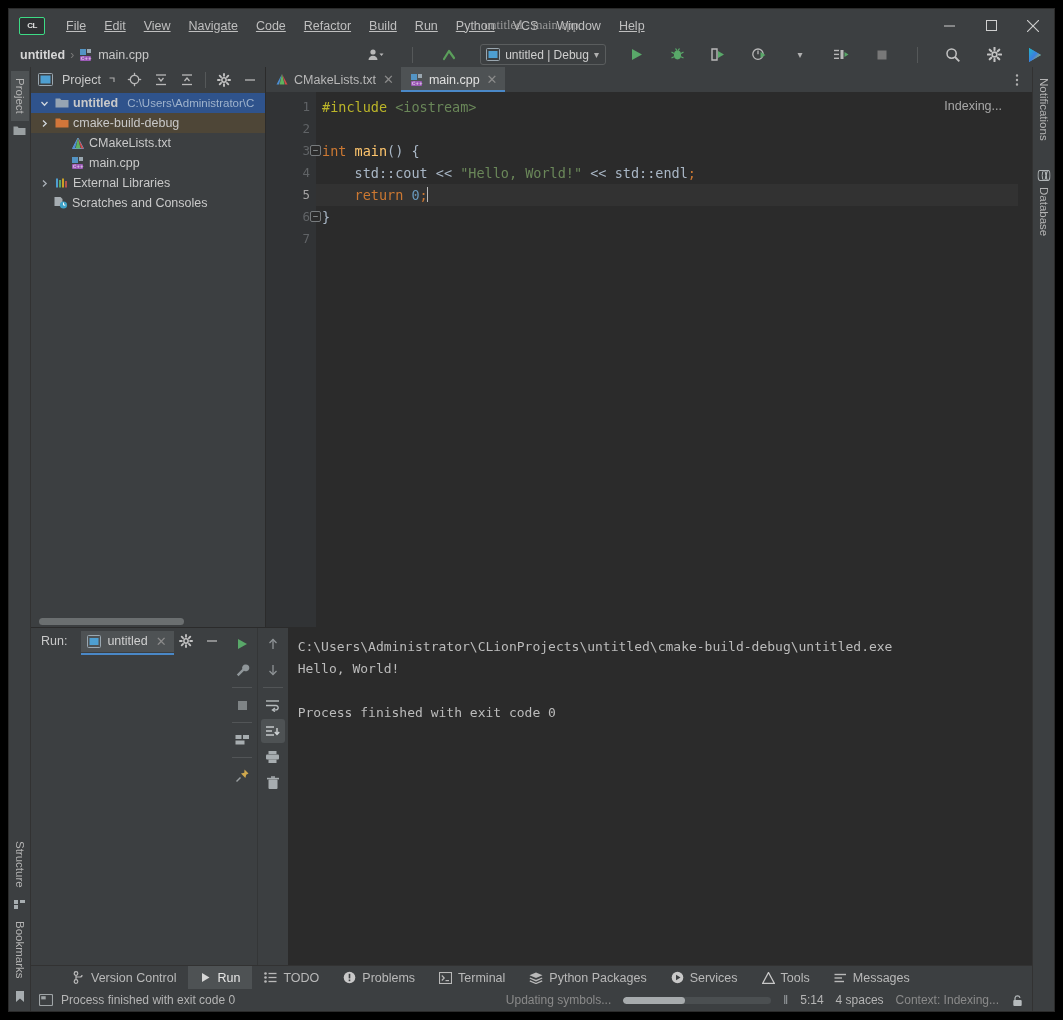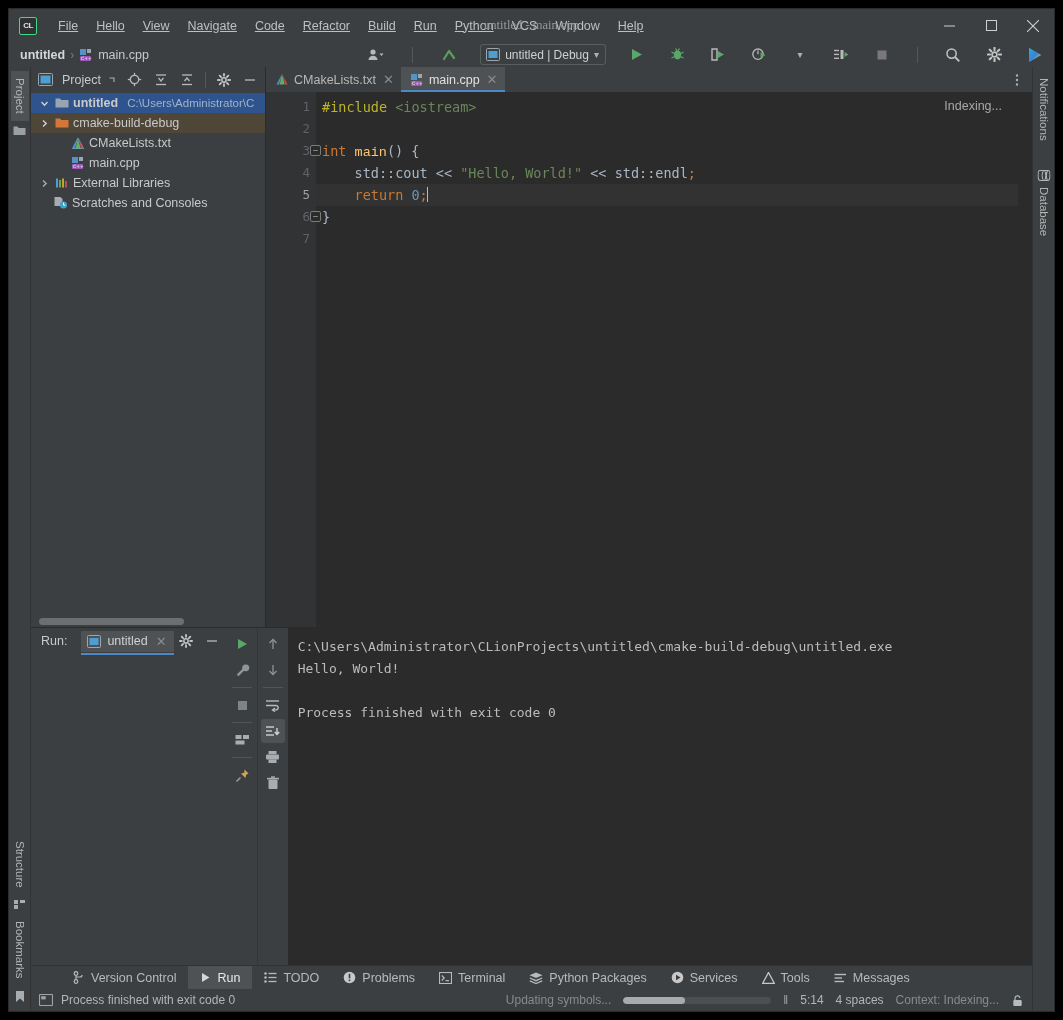--- a/index.html
+++ b/index.html
@@ -18,21 +18,21 @@
     display:flex; flex-direction:column;
     border:1px solid #2b2b2b;
   }
 
   
   .titlebar {
     height:33px; background:#3c3f41; display:flex; align-items:center;
     position:relative; flex:0 0 33px;
   }
   .cl-logo {
-    width:18px; height:18px; margin-left:10px; margin-right:12px;
+    width:26px; height:18px; margin-left:10px; margin-right:12px;
     border:1.5px solid #3ddb85; border-radius:2px;
     display:flex; align-items:center; justify-content:center;
     font-size:8px; font-weight:bold; color:#e0e0e0; letter-spacing:-0.5px;
     background:#2f3133;
   }
   .menu { display:flex; align-items:center; gap:0px; }
   .menu-item {
     padding:4px 9px; color:#bfbfbf; font-size:12.5px; white-space:nowrap;
   }
   .menu-item u { text-decoration:underline; }
@@ -159,21 +159,21 @@
   }
   .codearea {
     flex:1 1 auto; position:relative; padding-top:4px; overflow:hidden;
     font-family:"DejaVu Sans Mono", monospace; font-size:13.5px;
   }
   .cline { height:22px; line-height:22px; white-space:pre; padding-left:6px; }
   .cline.cur { background:#323232; }
   .k-pre { color:#bbb529; }
   .k-inc { color:#6a8759; }
   .k-kw  { color:#cc7832; }
-  .k-fn  { color:#ffc66d;font-family:Liberation Mono, monospace; }
+  .k-fn  { color:#ffc66d; }
   .k-txt { color:#a9b7c6; }
   .k-str { color:#6a8759; }
   .k-num { color:#6897bb; }
   .caret {
     display:inline-block; width:1px; height:15px; background:#bbb;
     vertical-align:-2px; margin-left:-1px;
   }
   .indexing {
     position:absolute; right:16px; top:7px; font-family:"Liberation Sans", sans-serif;
     font-size:12.5px; color:#a8a8a8;
@@ -243,21 +243,21 @@
 <body>
 
 <div id="app">
 
   <div class="titlebar">
     <div class="cl-logo">
       <span>CL</span>
     </div>
     <div class="menu">
       <div class="menu-item"><u>File</u></div>
-      <div class="menu-item"><u>Hello</u></div>
+      <div class="menu-item"><u>Edit</u></div>
       <div class="menu-item"><u>View</u></div>
       <div class="menu-item"><u>Navigate</u></div>
       <div class="menu-item"><u>Code</u></div>
       <div class="menu-item"><u>Refactor</u></div>
       <div class="menu-item"><u>Build</u></div>
       <div class="menu-item"><u>Run</u></div>
       <div class="menu-item"><u>Python</u></div>
       <div class="menu-item"><span>VCS</span></div>
       <div class="menu-item"><span>Window</span></div>
       <div class="menu-item"><u>Help</u></div>

